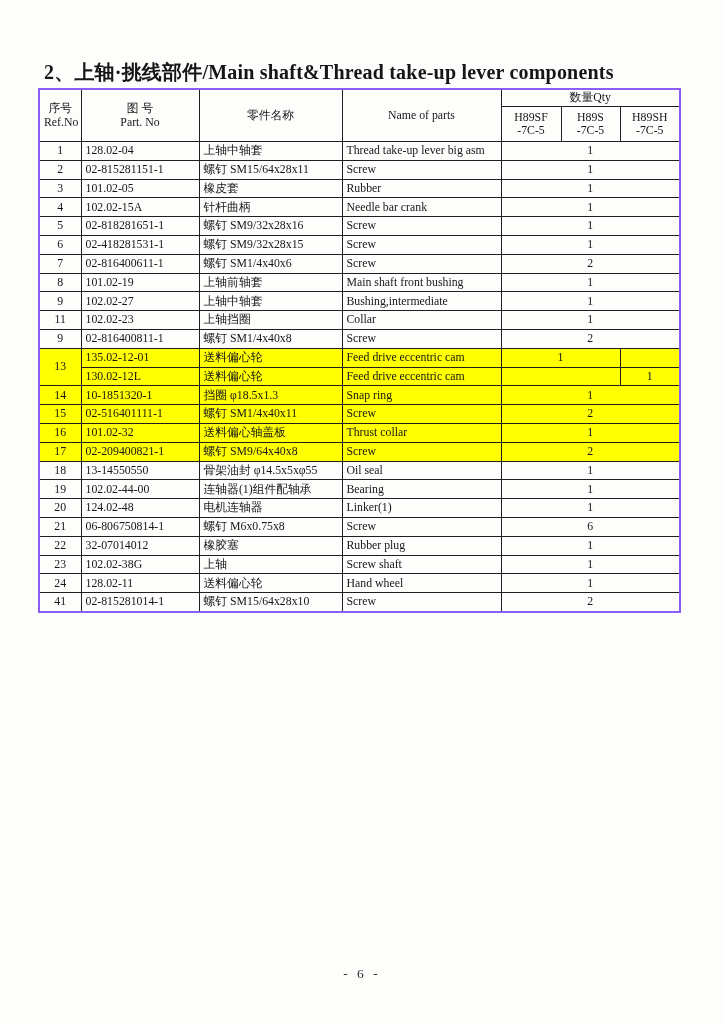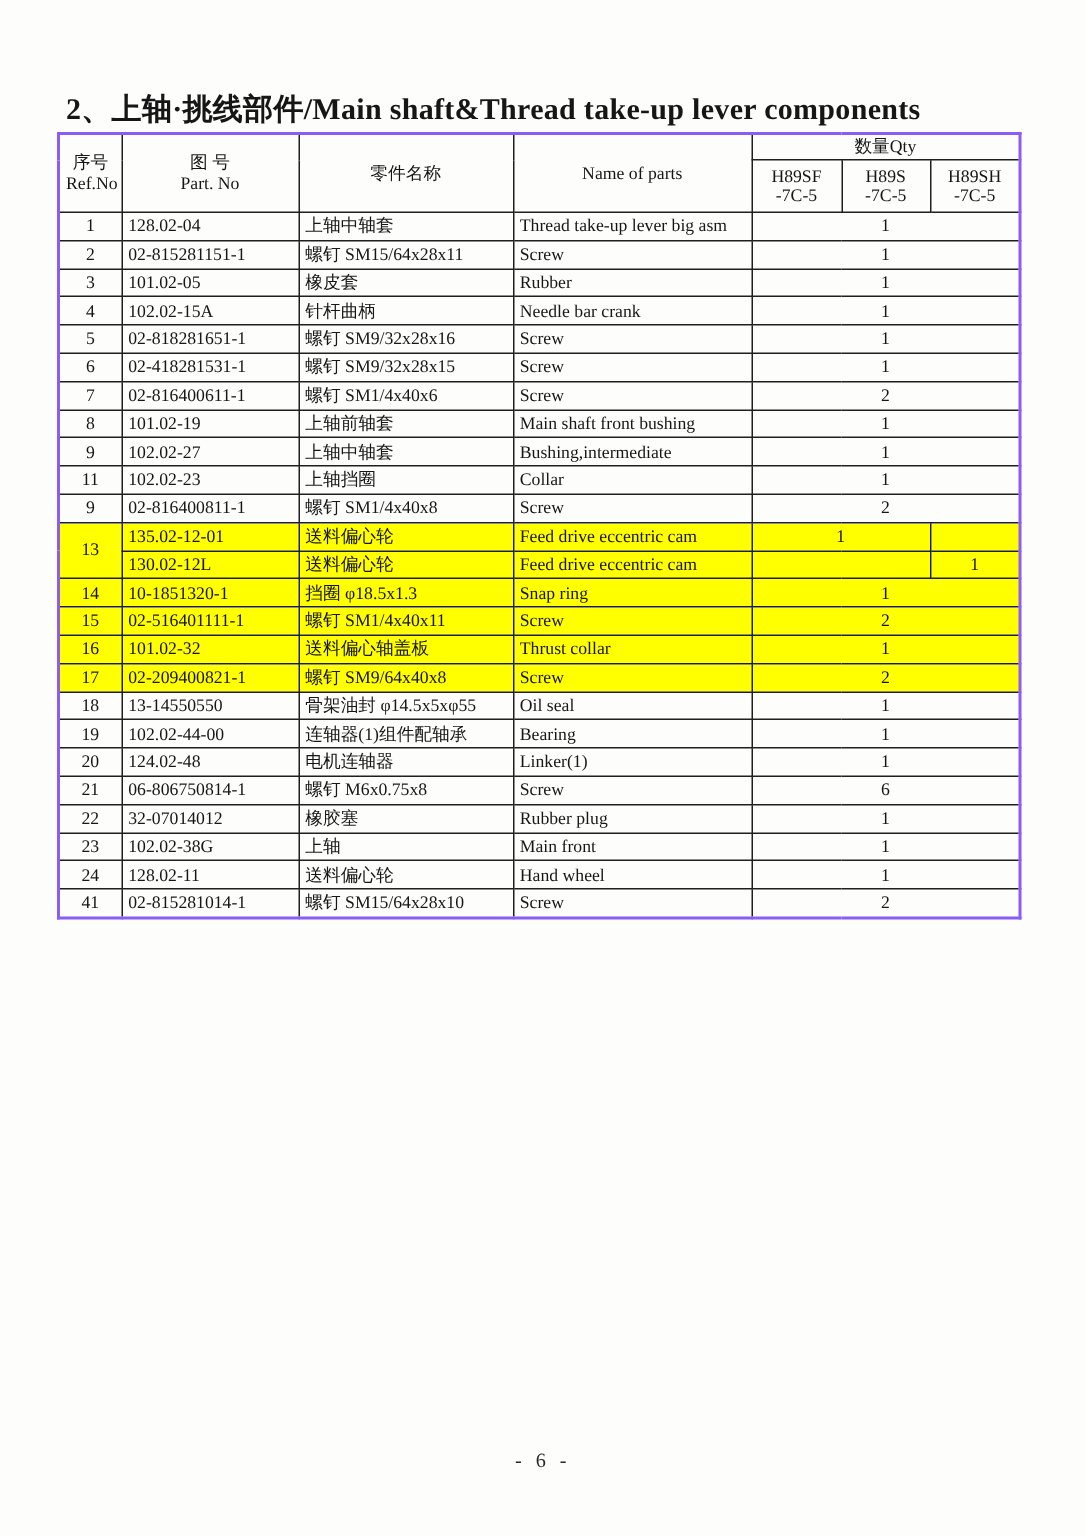--- a/index.html
+++ b/index.html
@@ -261,21 +261,21 @@
           <td class="c-ref">22</td>
           <td class="c-part">32-07014012</td>
           <td class="c-cn">橡胶塞</td>
           <td class="c-en">Rubber plug</td>
           <td class="c-qty" colspan="3">1</td>
         </tr>
         <tr>
           <td class="c-ref">23</td>
           <td class="c-part">102.02-38G</td>
           <td class="c-cn">上轴</td>
-          <td class="c-en">Main front</td>
+          <td class="c-en">Screw shaft</td>
           <td class="c-qty" colspan="3">1</td>
         </tr>
         <tr>
           <td class="c-ref">24</td>
           <td class="c-part">128.02-11</td>
           <td class="c-cn">送料偏心轮</td>
           <td class="c-en">Hand wheel</td>
           <td class="c-qty" colspan="3">1</td>
         </tr>
         <tr>

